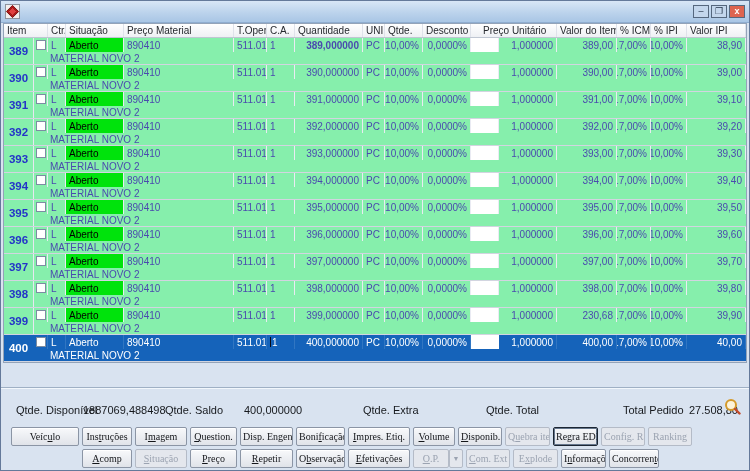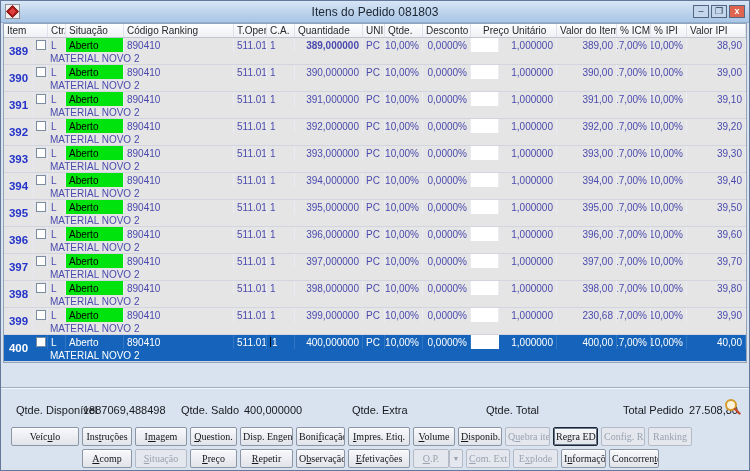--- a/index.html
+++ b/index.html
@@ -43,21 +43,21 @@
     flex: 0 0 340px; overflow: hidden;
   }
   .ghead { display: flex; height: 14px; background: linear-gradient(#ffffff,#eef0f4); border-bottom: 1px solid #bfc6d2; }
   .hcell {
     font-size: 10px; color: #26292e; padding: 0 3px;
     border-right: 1px solid #dfe2ea; display: flex; align-items: center;
     white-space: nowrap; overflow: hidden; flex: 0 0 auto;
   }
   .hcell.grow { flex: 1 1 auto; }
   .hcell.r { justify-content: flex-start; padding-left: 12px; }
-  .block { display: flex; height: 27px; border-bottom: 1px solid #d2d5e0; background: #e5e5e5; }
+  .block { display: flex; height: 27px; border-bottom: 1px solid #d2d5e0; background: #86efac; }
   .block.selected { background: #1563ba; }
   .itemnum {
     flex: 0 0 30px; display: flex; align-items: center; justify-content: center;
     font-size: 11.5px; font-weight: bold; color: #2433c8; border-right: 1px solid #e7e8f1;
   }
   .block.selected .itemnum { color: #ffffff; border-right-color: transparent; }
   .lines { flex: 1 1 auto; display: flex; flex-direction: column; min-width: 0; }
   .rmain { display: flex; height: 14px; }
   .rmat  { height: 12px; font-size: 10px; color: #4a4aae; padding-left: 16px; display: flex; align-items: center; }
   .block.selected .rmat { color: #ffffff; }
@@ -112,34 +112,33 @@
 <body>
 
 <div class="window">
 
   <div class="titlebar">
     <svg class="app-icon" viewBox="0 0 16 16">
       <rect x="0.5" y="0.5" width="15" height="15" fill="#f3eeee" stroke="#8a8f99"></rect>
       <polygon points="8,1.5 14.5,8 8,14.5 1.5,8" fill="#c01818" stroke="#700c0c"></polygon>
       <polygon points="8,3.5 12.5,8 8,12.5 3.5,8" fill="#e04040" stroke="#8d1414"></polygon>
     </svg>
-    <div class="title-text">Itens do Pedido 081803</div>
     <div class="win-controls">
       <div class="win-btn">–</div>
       <div class="win-btn">❐</div>
       <div class="win-btn close">x</div>
     </div>
   </div>
 
   <div class="grid">
     <div class="ghead" id="grid-head">
         <div class="hcell" style="width: 44px;">Item</div>
         <div class="hcell" style="width: 18px;">Ctr.</div>
         <div class="hcell" style="width: 58px;">Situação</div>
-        <div class="hcell" style="width: 110px;">Código Ranking</div>
+        <div class="hcell" style="width: 110px;">Preço Material</div>
         <div class="hcell" style="width: 33px;">T.Oper.</div>
         <div class="hcell" style="width: 28px;">C.A.</div>
         <div class="hcell" style="width: 68px;">Quantidade</div>
         <div class="hcell" style="width: 22px;">UNI</div>
         <div class="hcell" style="width: 38px;">Qtde.</div>
         <div class="hcell" style="width: 48px;">Desconto</div>
         <div class="hcell r" style="width: 86px;">Preço Unitário</div>
         <div class="hcell" style="width: 60px;">Valor do Item</div>
         <div class="hcell" style="width: 34px;">% ICMS</div>
         <div class="hcell" style="width: 36px;">% IPI</div>
@@ -457,23 +456,23 @@
             </div>
             <div class="rmat">MATERIAL NOVO 2</div>
           </div>
         </div>
       </div>
   </div>
 
   <div class="statusbar">
     <span style="left:15px">Qtde. Disponível</span>
     <span style="left:82px">1887069,488498</span>
-    <span style="left:180px">Qtde. Saldo</span>
+    <span style="left:164px">Qtde. Saldo</span>
     <span style="left:243px">400,000000</span>
-    <span style="left:351px">Qtde. Extra</span>
+    <span style="left:362px">Qtde. Extra</span>
     <span style="left:410px"></span>
     <span style="left:485px">Qtde. Total</span>
     <span style="left:549px"></span>
     <span style="left:622px">Total Pedido</span>
     <span style="left:690px;left:688px">27.508,80</span>
     <svg class="magnifier" viewBox="0 0 17 17">
       <circle cx="7" cy="7" r="5" fill="#fdf3d8" stroke="#d49a2a" stroke-width="2"></circle>
       <line x1="11" y1="11" x2="15.5" y2="15.5" stroke="#c24a2a" stroke-width="2.4" stroke-linecap="round"></line>
     </svg>
   </div>

